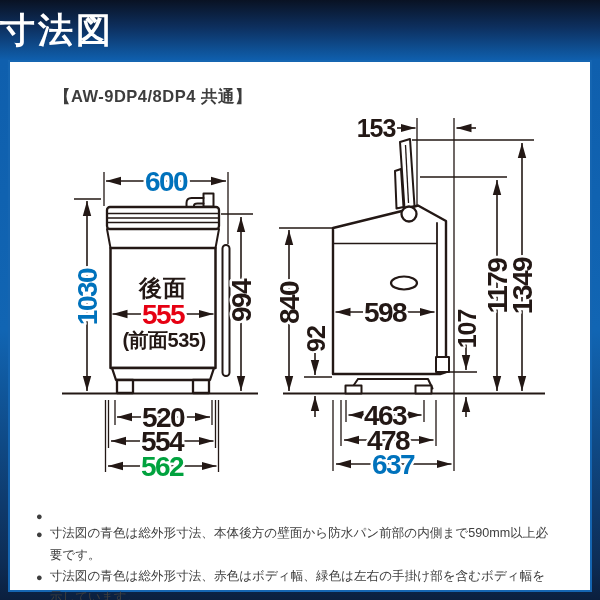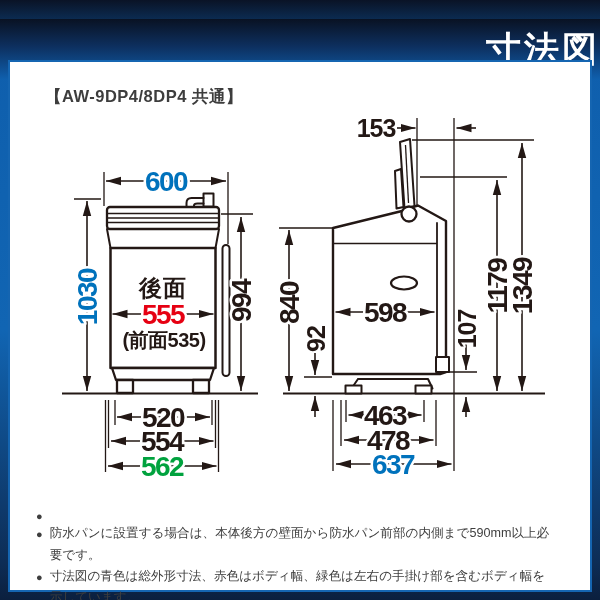--- a/index.html
+++ b/index.html
@@ -2,26 +2,26 @@
 <html><head>
 <meta charset="utf-8">
 <style>
   html,body{margin:0;padding:0;}
   body{
     width:600px;height:600px;position:relative;overflow:hidden;
     background:linear-gradient(180deg,#0a1326 0%,#0f5fad 10%,#1165b3 55%,#0d2c55 94%,#0b1f3e 100%);
     font-family:"Liberation Sans",sans-serif;
   }
   .header{position:absolute;top:0;left:0;width:600px;height:60px;
-    display:flex;align-items:center;justify-content:flex-end;
-    background:linear-gradient(180deg,#091223 0%,#0d2f5e 45%,#0f5fad 100%);margin-top:19px;}
+    display:flex;align-items:center;justify-content:flex-start;
+    background:linear-gradient(180deg,#091223 0%,#0d2f5e 45%,#0f5fad 100%);}
   .title{color:#ffffff;font-size:35px;font-weight:bold;letter-spacing:3px;}
   .panel{position:absolute;left:8px;right:8px;top:60px;bottom:8px;
     background:#ffffff;border:2px solid #1565b1;box-sizing:border-box;}
-  .model{position:absolute;left:45px;top:86px;font-size:16.5px;font-weight:600;color:#3d3d3d;letter-spacing:.5px;}
+  .model{position:absolute;left:54px;top:86px;font-size:16.5px;font-weight:600;color:#3d3d3d;letter-spacing:.5px;}
   svg.diagram{position:absolute;left:0;top:0;}
   .notes{position:absolute;left:36px;top:505px;width:520px;color:#3e3e3e;font-size:12.6px;line-height:1.68;}
   .note{display:flex;}
   .note .b{flex:0 0 auto;margin-right:7px;font-size:11px;transform:translateY(1.5px);}
   
   .ln{stroke:#231815;stroke-width:2.3;fill:#fff;stroke-linejoin:round;}
   .lnf{stroke:#231815;stroke-width:2;fill:none;stroke-linejoin:round;stroke-linecap:round;}
   .tn{stroke:#231815;stroke-width:1.3;fill:none;}
   .dm{stroke:#231815;stroke-width:1.6;fill:none;}
   .fl{stroke:#231815;stroke-width:1.8;fill:none;}
@@ -134,19 +134,19 @@
     <text class="t28 blue" x="393" y="464">637</text>
   </g>
 </svg>
 
 <div class="notes">
   <div class="note">
     <span class="b">●</span>
   </div>
   <div class="note">
     <span class="b">●</span>
-    <span>防水パンに設置する場合は、本体後方の壁面から防水パン前部の内側まで590mm以上必要です。</span>
+    <span>寸法図の青色は総外形寸法、本体後方の壁面から防水パン前部の内側まで590mm以上必要です。</span>
   </div>
   <div class="note">
     <span class="b">●</span>
     <span>寸法図の青色は総外形寸法、赤色はボディ幅、緑色は左右の手掛け部を含むボディ幅を示しています。</span>
   </div>
 </div>
 
 </body></html>

